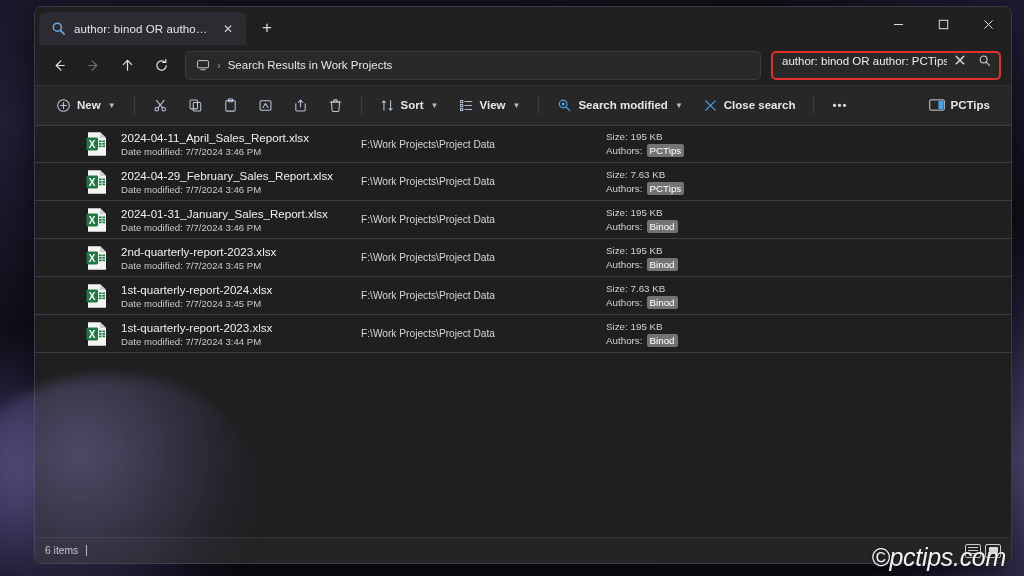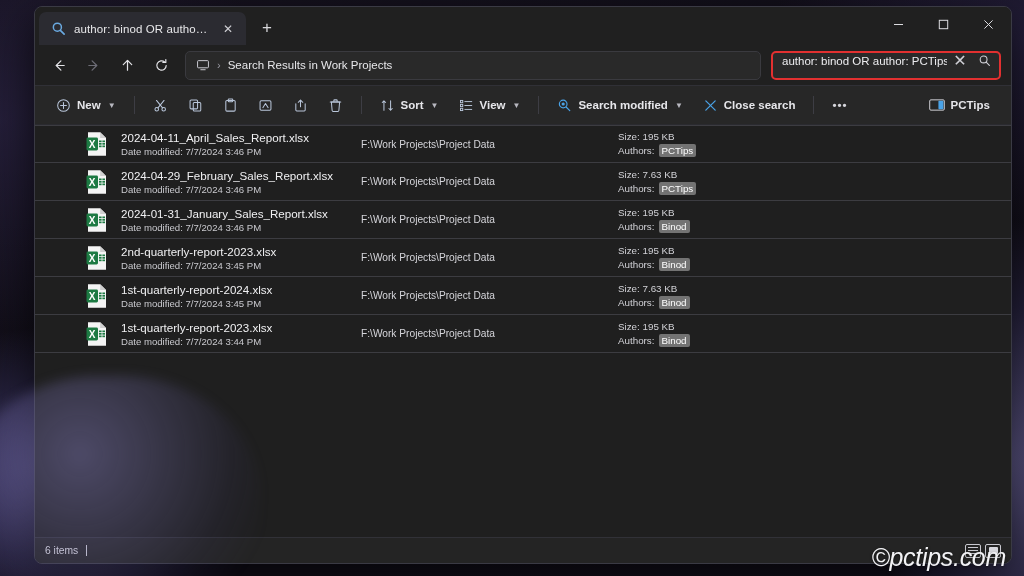--- a/index.html
+++ b/index.html
@@ -118,21 +118,21 @@
   .row {
     height: 38px; display: flex; align-items: center;
     border-bottom: 1px solid #3c3c41; padding-left: 50px; position: relative;
   }
   .row:first-child { border-top: 1px solid #3c3c41; }
   .xicon { width: 24px; height: 26px; flex: 0 0 24px; position: relative; margin-right: 12px; }
   .namecol { width: 240px; flex: 0 0 240px; min-width: 0; }
   .fname { font-size: 11.6px; color: #f0f0f2; white-space: nowrap; overflow:hidden; text-overflow:ellipsis; line-height: 15px; }
   .fmeta { font-size: 9.6px; color: #c9c9ce; white-space: nowrap; line-height: 13px; }
   .pathcol { width: 245px; flex: 0 0 245px; font-size: 10.2px; color: #d5d5da; white-space: nowrap; overflow: hidden; text-overflow: ellipsis; }
-  .sizecol { flex: 0 0 auto; margin-left: 12px; }
+  .sizecol { flex: 0 0 auto; }
   .sizeline { font-size: 9.8px; color: #d2d2d7; line-height: 13px; white-space: nowrap; }
   .authline { font-size: 9.8px; color: #d2d2d7; line-height: 15px; white-space: nowrap; display:flex; align-items:center; gap:4px; }
   .hl {
     background: #737373; color: #ffffff; padding: 0 3px; border-radius: 2px;
     font-size: 9.8px; line-height: 13px; display:inline-block;
   }
 
   
   .statusbar {
     height: 26px; flex: 0 0 26px; background: #242424; border-top: 1px solid #313137;

